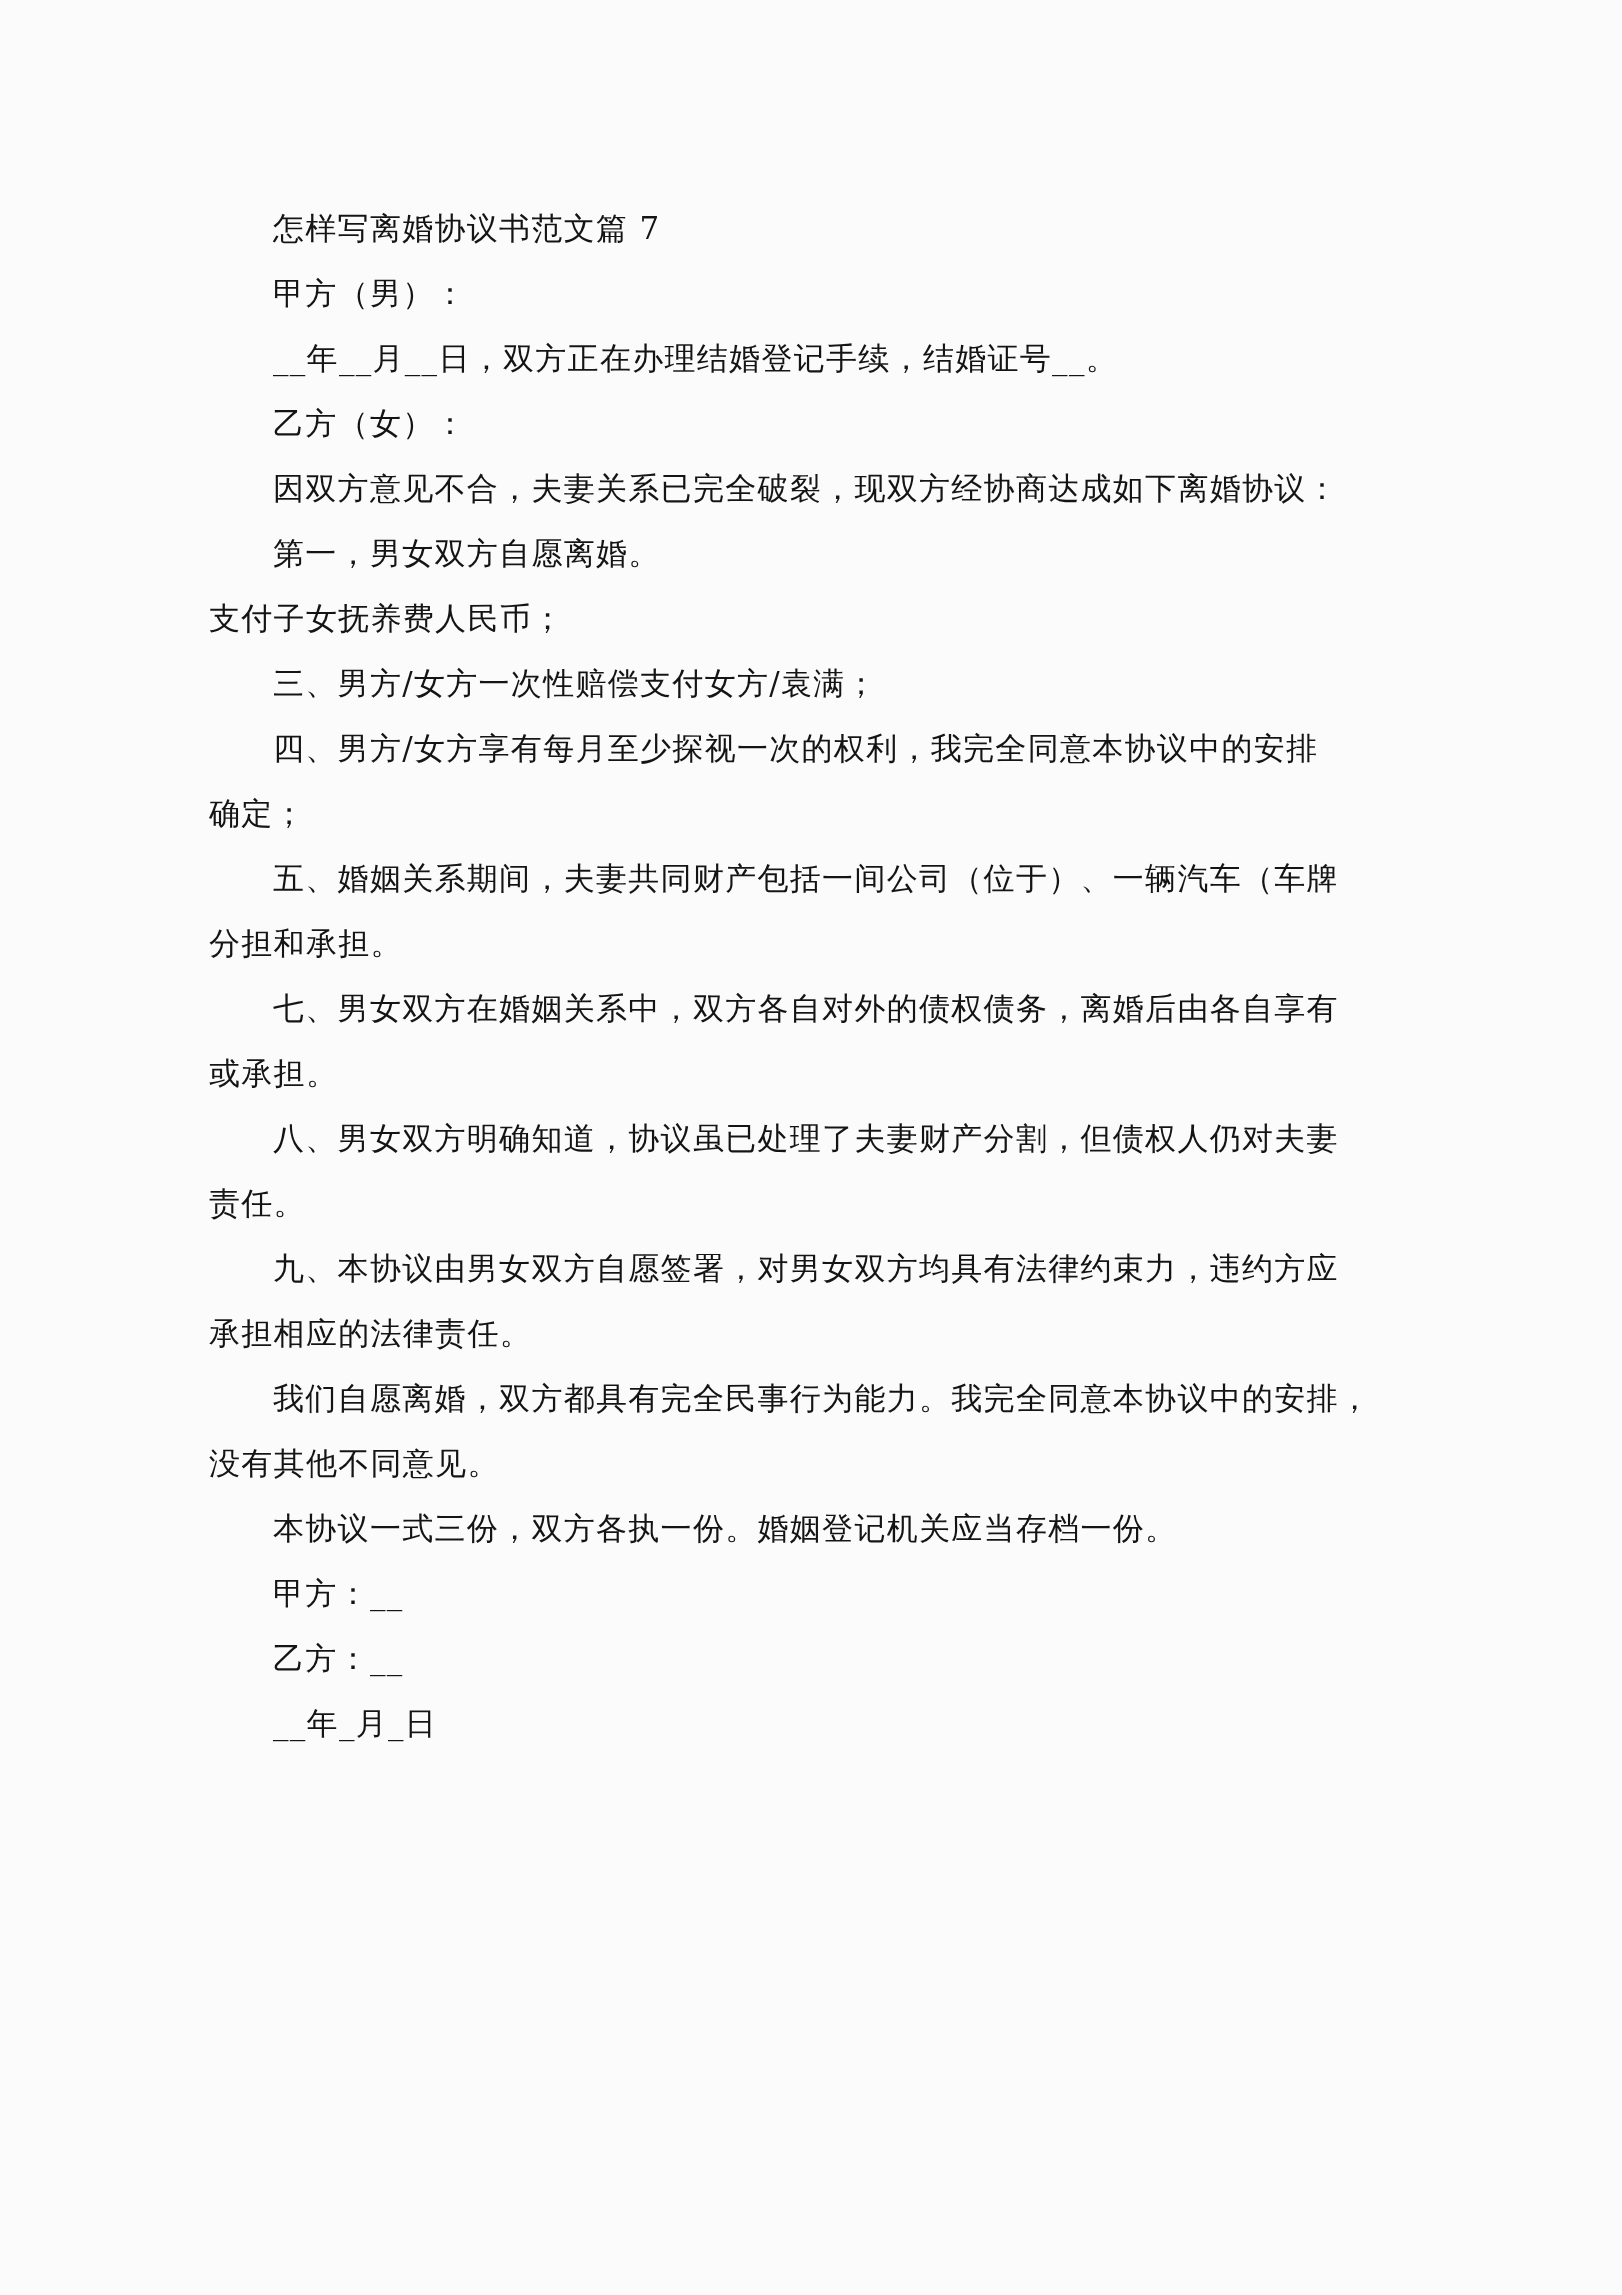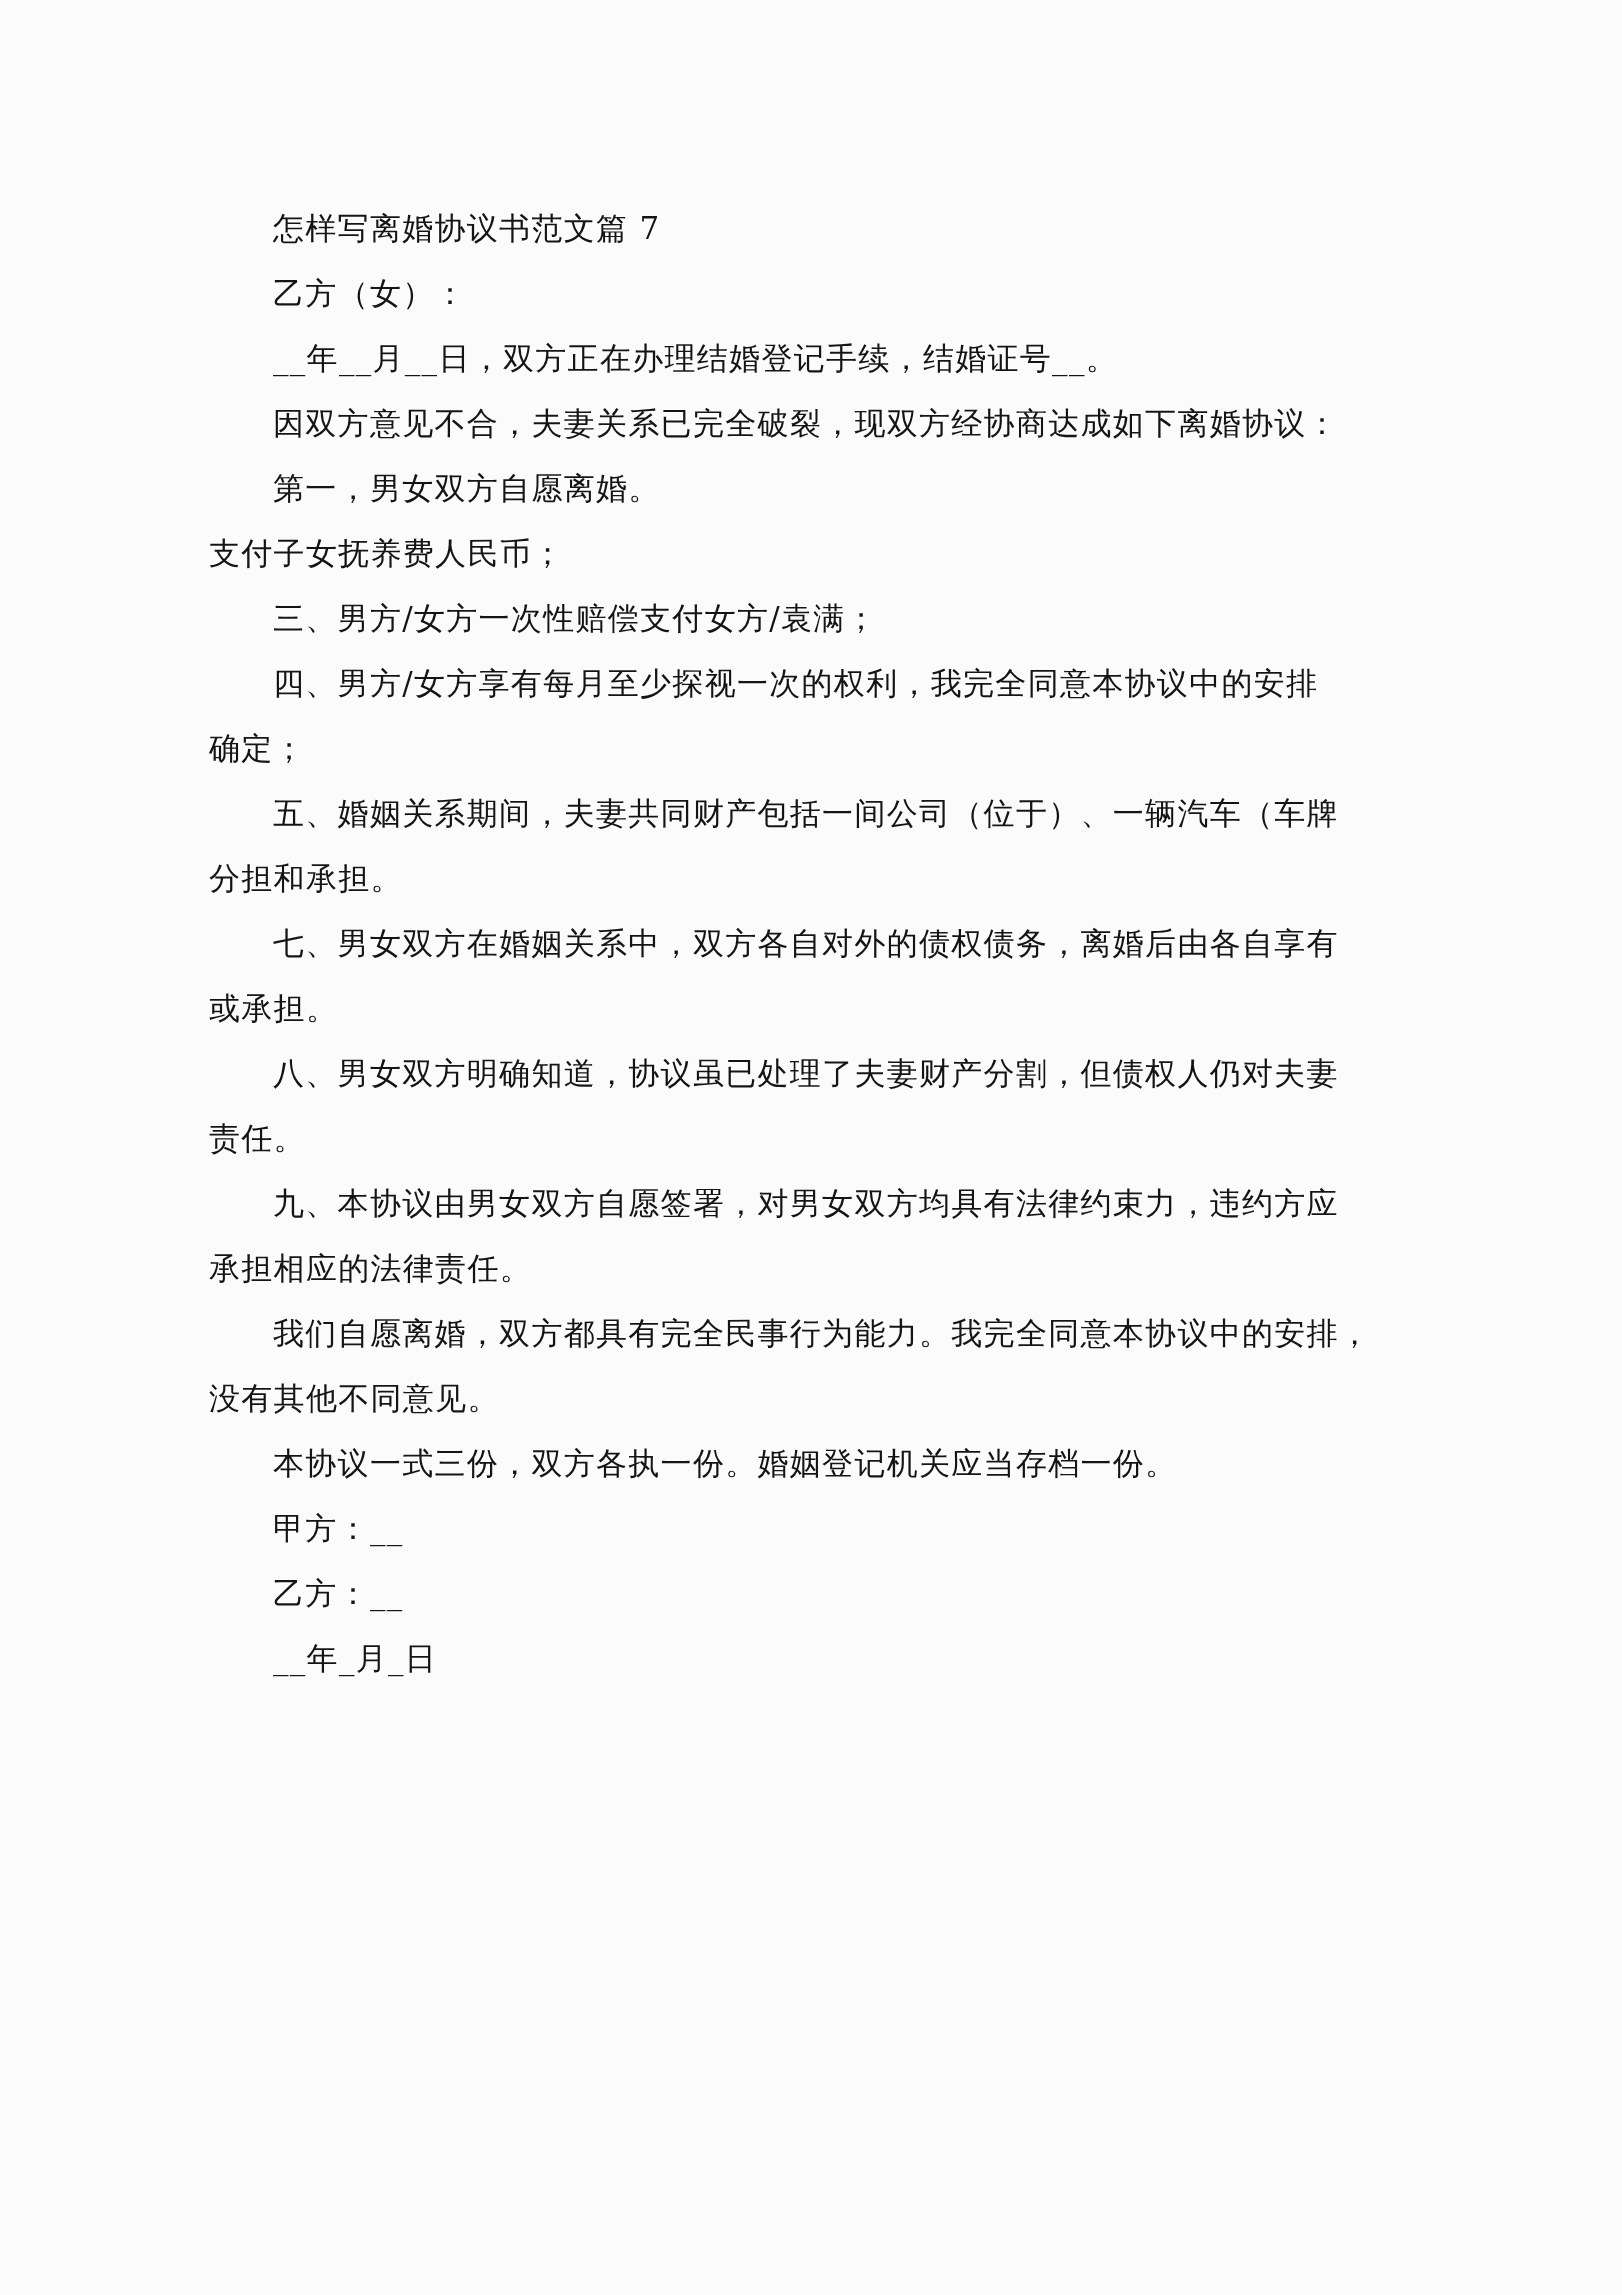--- a/index.html
+++ b/index.html
@@ -32,22 +32,23 @@
   .line.indent {
     text-indent: 64px;
   }
 </style>
 </head>
 <body>
 
 <div class="page">
   <div class="text-block">
       <div class="line indent">怎样写离婚协议书范文篇 7</div>
+      <div class="line indent">甲方（男）：</div>
+      <div class="line indent">__年__月__日，双方正在办理结婚登记手续，结婚证号__。</div>
       <div class="line indent">乙方（女）：</div>
-      <div class="line indent">__年__月__日，双方正在办理结婚登记手续，结婚证号__。</div>
       <div class="line indent">因双方意见不合，夫妻关系已完全破裂，现双方经协商达成如下离婚协议：</div>
       <div class="line indent">第一，男女双方自愿离婚。</div>
       <div class="line">支付子女抚养费人民币；</div>
       <div class="line indent">三、男方/女方一次性赔偿支付女方/袁满；</div>
       <div class="line indent">四、男方/女方享有每月至少探视一次的权利，我完全同意本协议中的安排</div>
       <div class="line">确定；</div>
       <div class="line indent">五、婚姻关系期间，夫妻共同财产包括一间公司（位于）、一辆汽车（车牌</div>
       <div class="line">分担和承担。</div>
       <div class="line indent">七、男女双方在婚姻关系中，双方各自对外的债权债务，离婚后由各自享有</div>
       <div class="line">或承担。</div>

